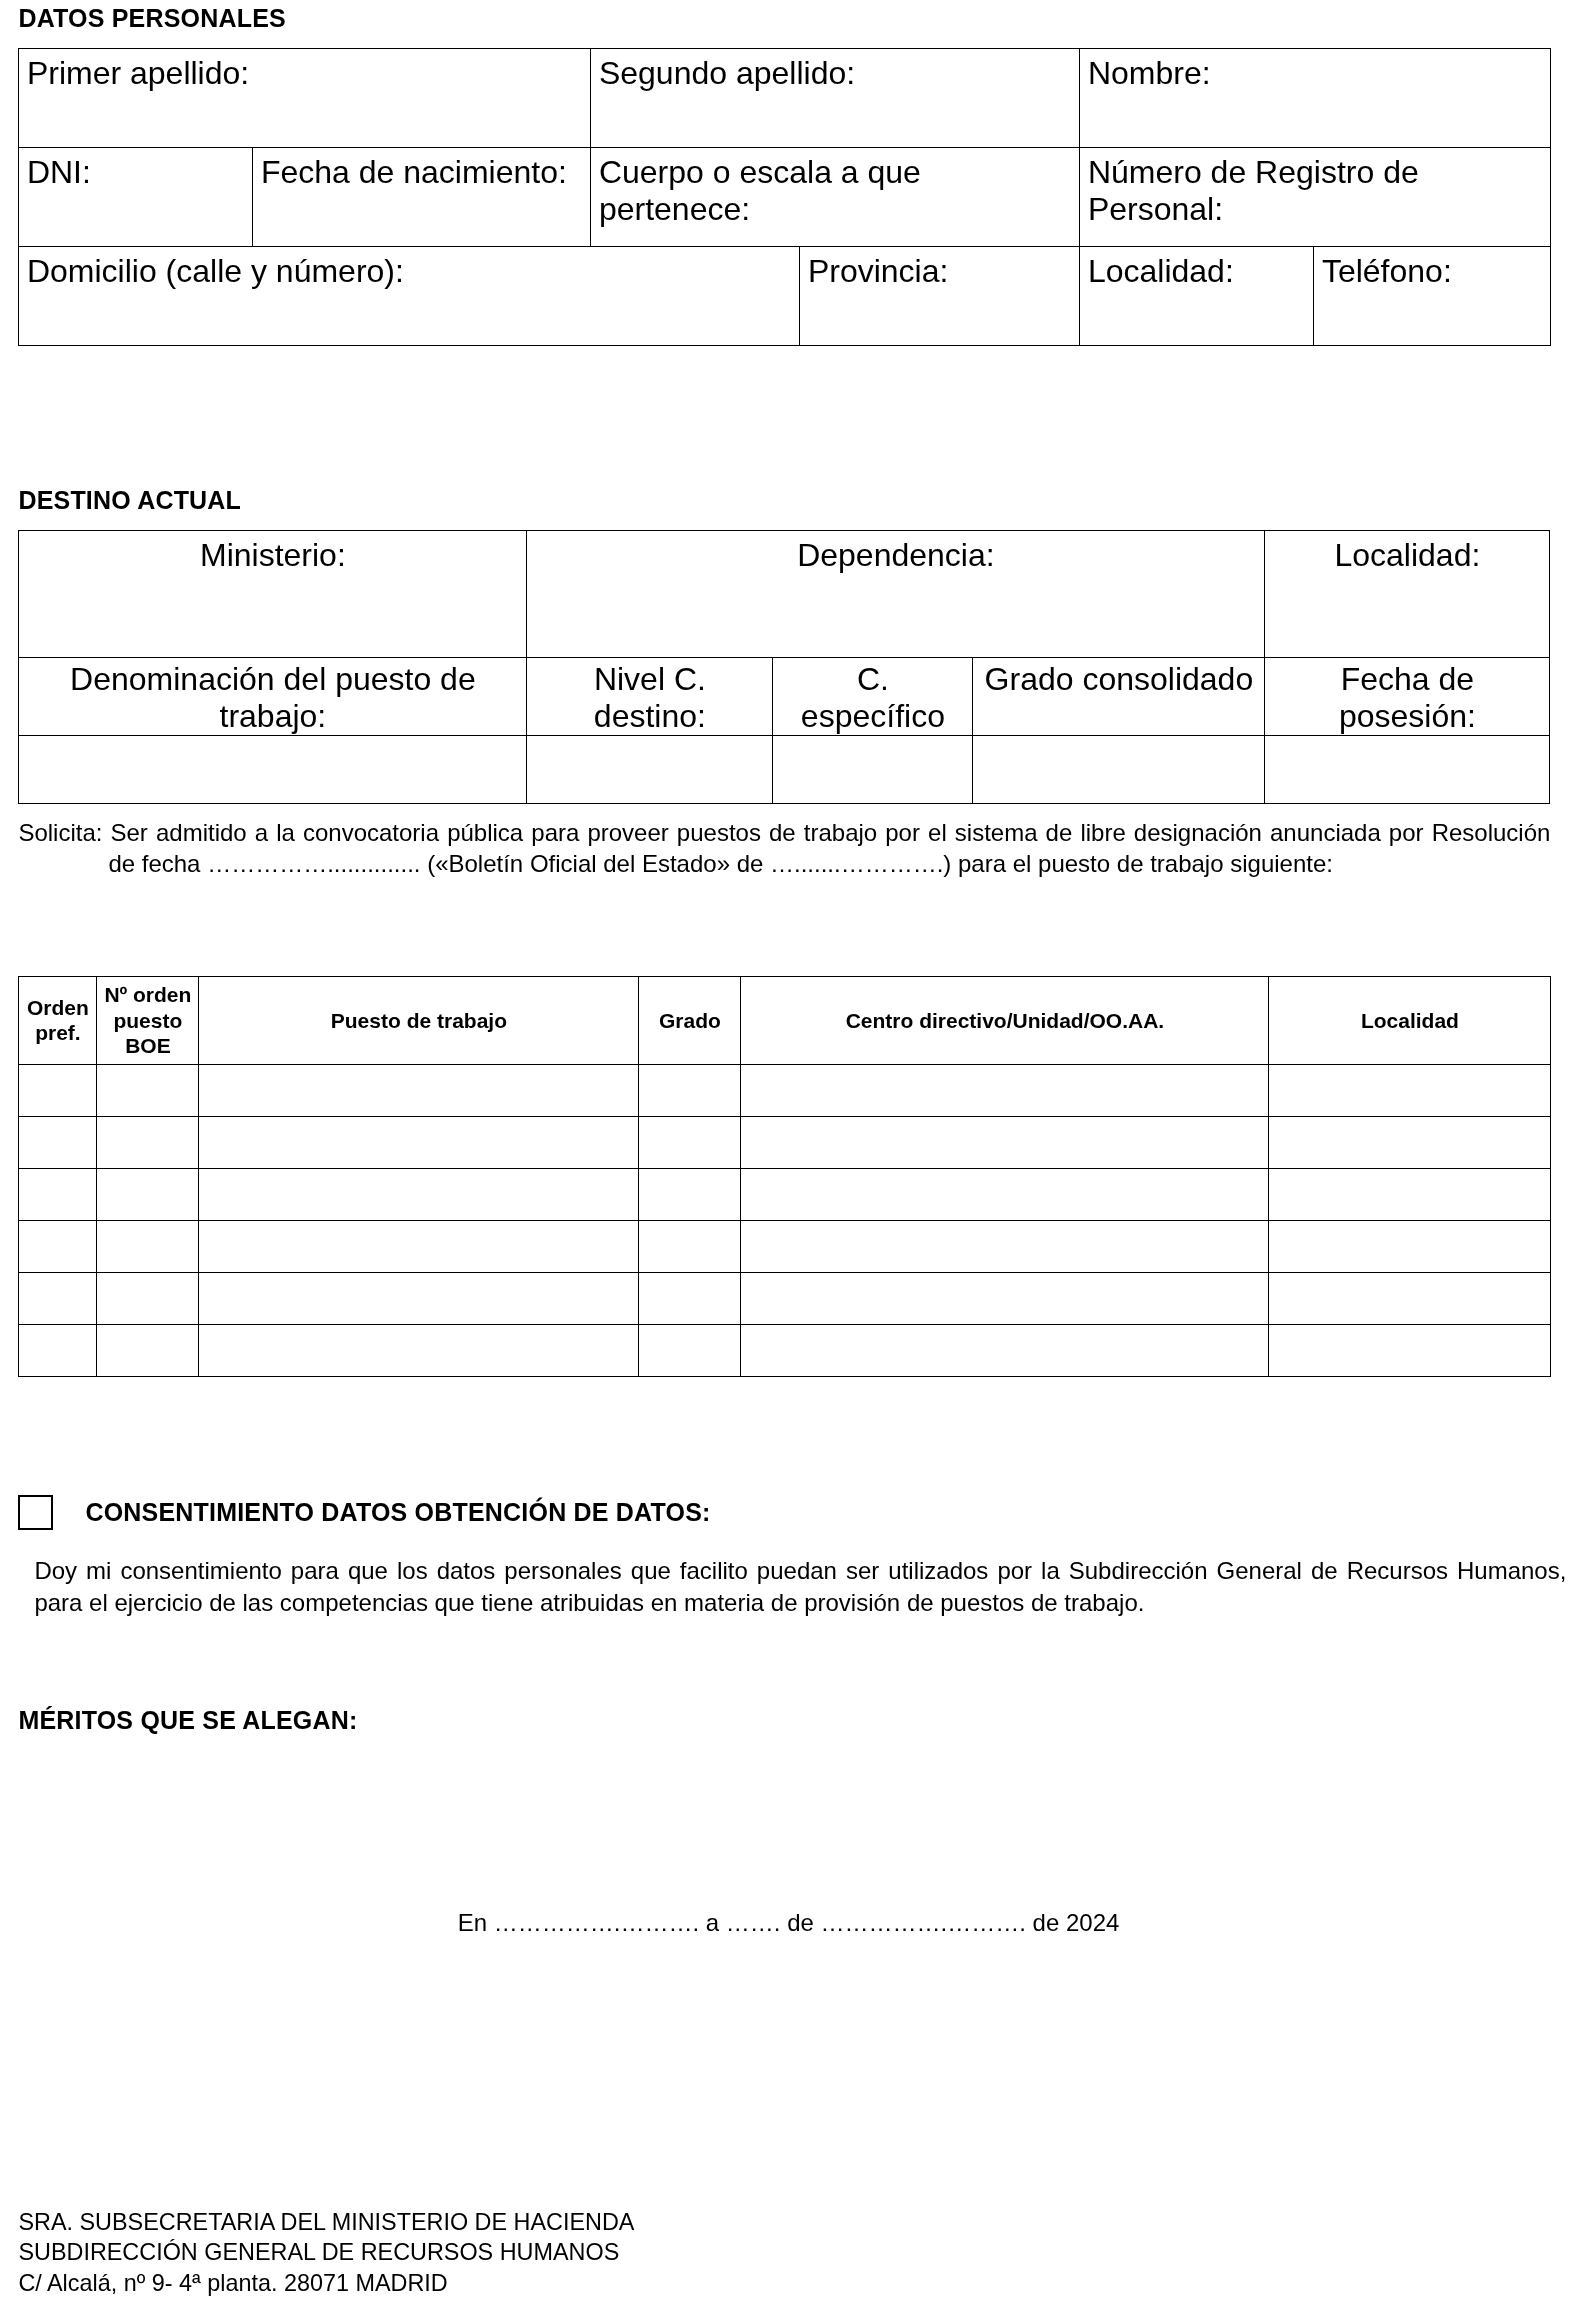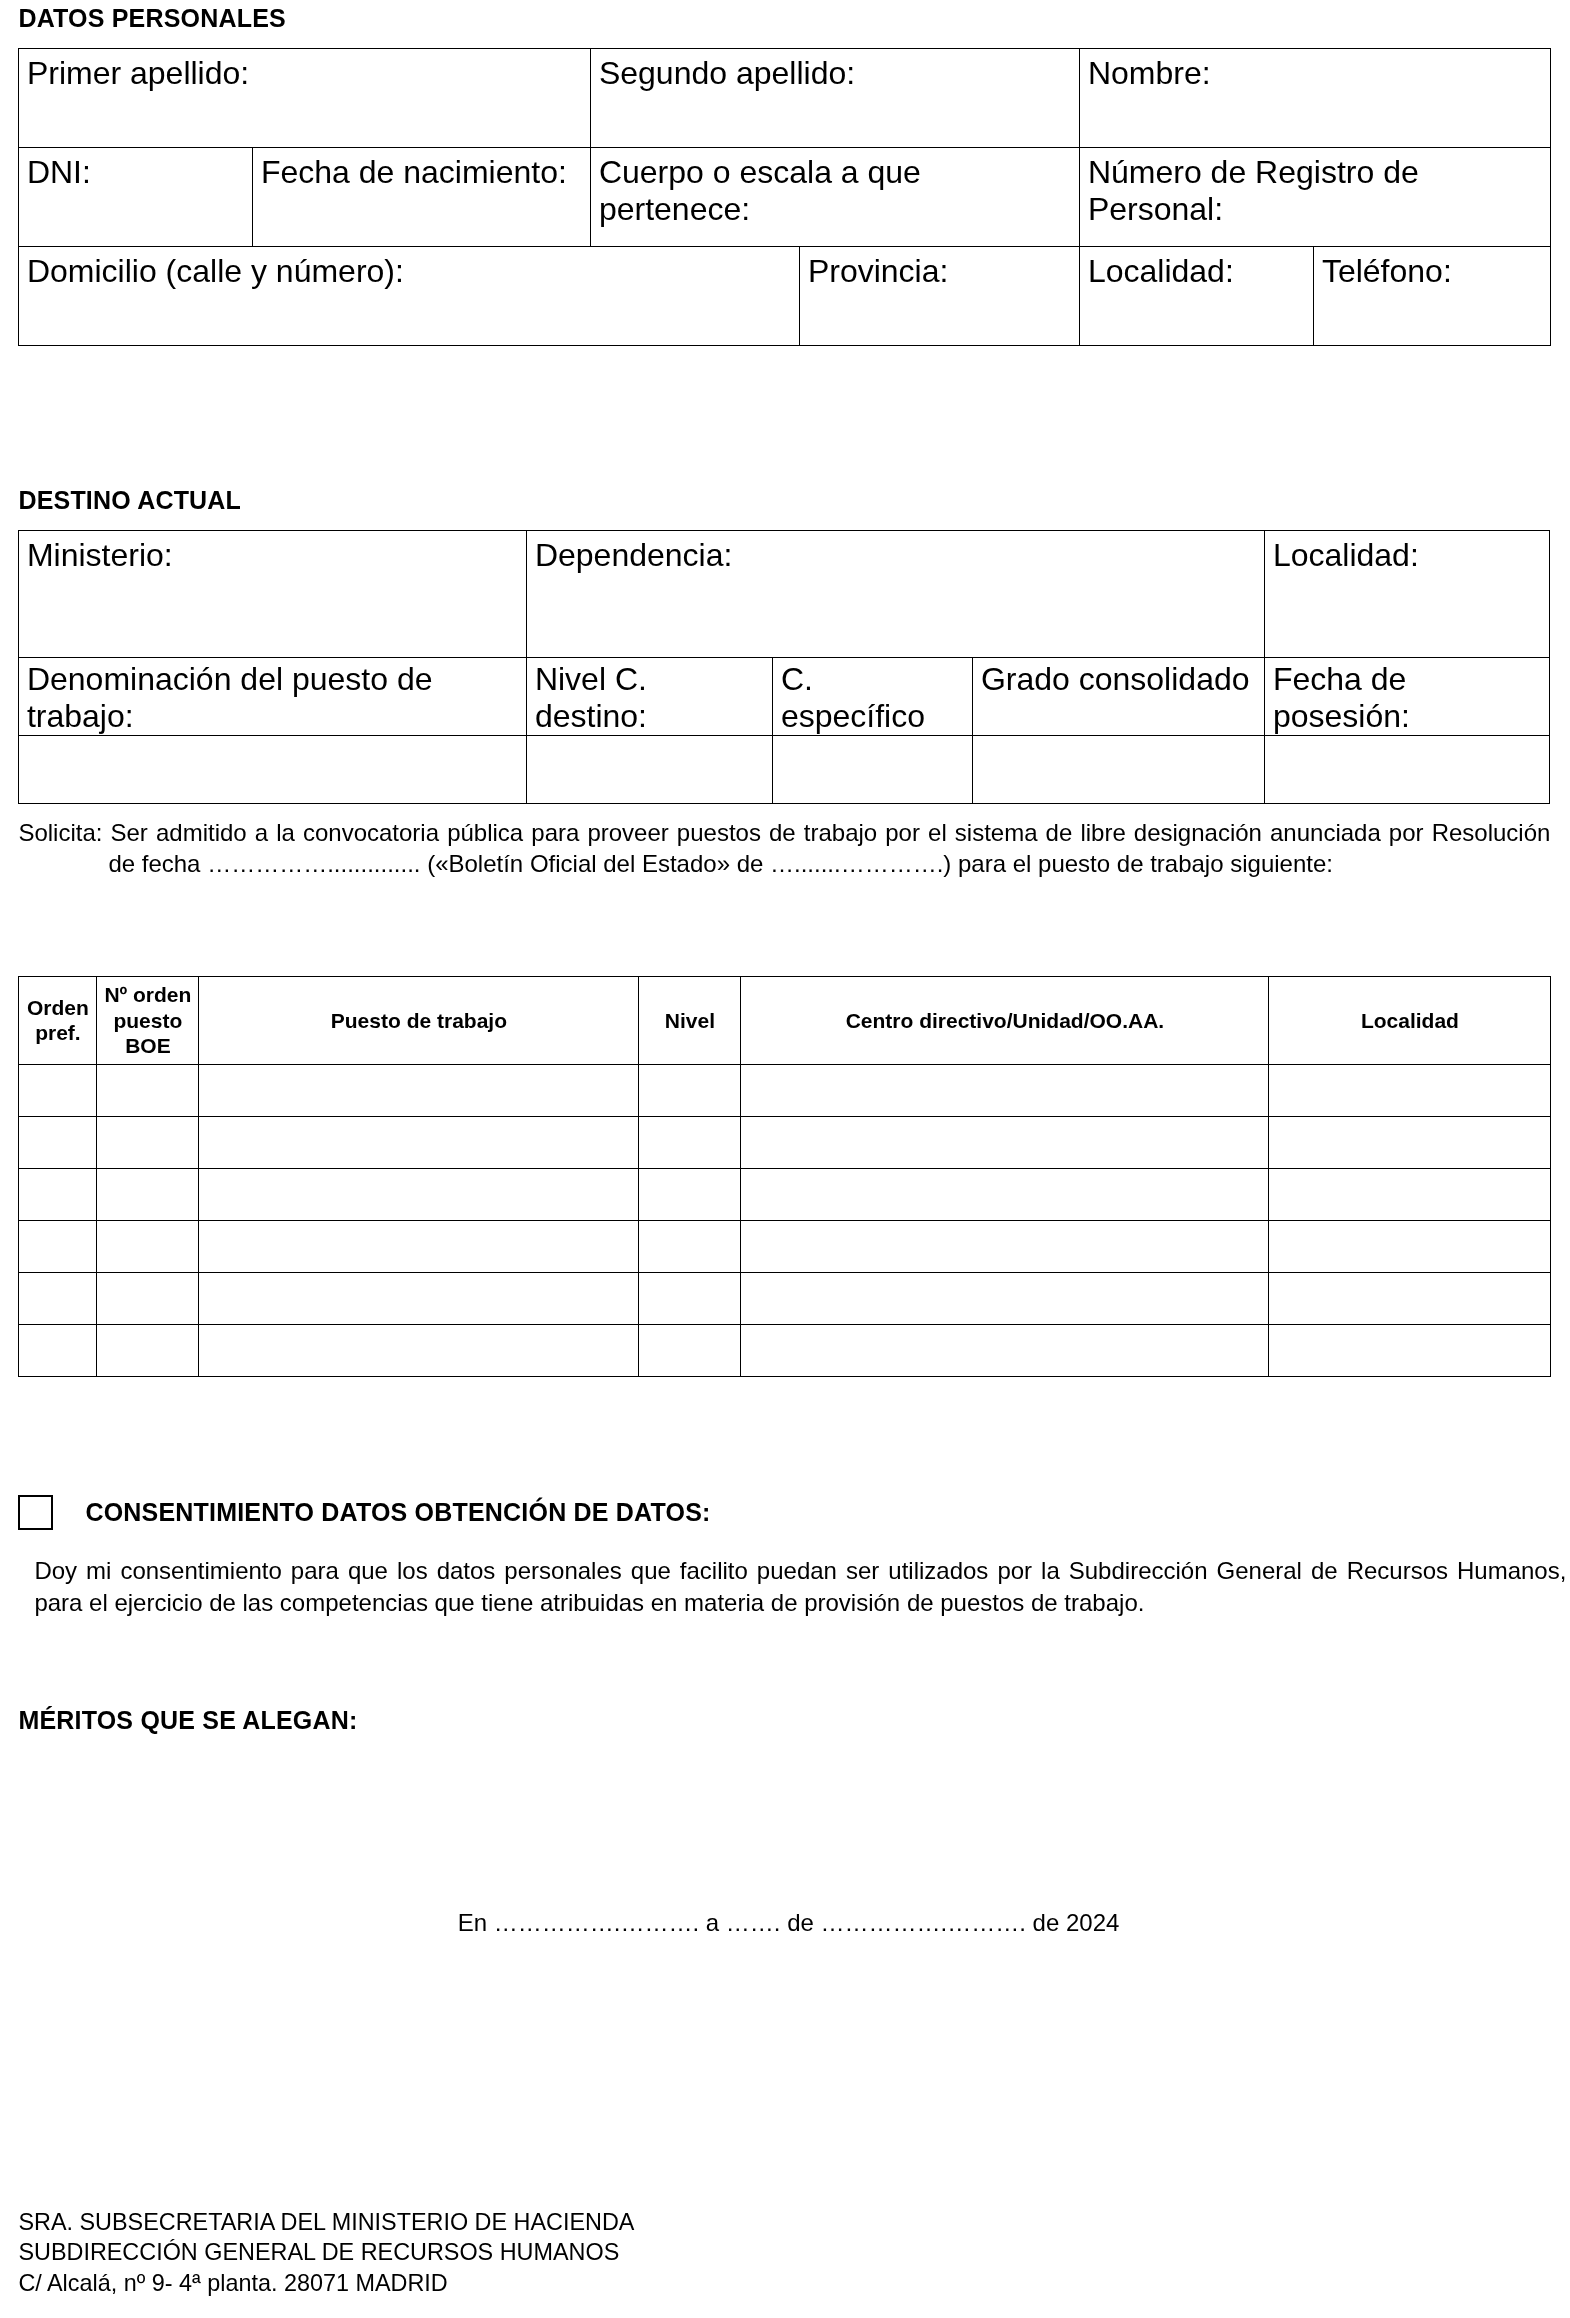--- a/index.html
+++ b/index.html
@@ -173,21 +173,21 @@
           <td class="tall">Teléfono:</td>
         </tr>
       </tbody>
     </table>
   </div>
 
   <div class="abs" style="top:487px;">
     <div class="section-heading">DESTINO ACTUAL</div>
   </div>
 
-  <div class="abs" style="top:530px;">
+  <div class="abs" style="top:530px;text-align:center;">
     <table class="form">
       <colgroup>
         <col style="width:508px">
           <col style="width:246px">
         <col style="width:200px">
           <col style="width:292px">
         <col style="width:285px">
       </colgroup>
       <tbody>
         <tr>
@@ -225,21 +225,21 @@
         <col style="width:440px">
           <col style="width:102px">
         <col style="width:528px">
           <col style="width:282px">
       </colgroup>
       <thead>
         <tr>
           <th>Orden pref.</th>
           <th>Nº orden puesto BOE</th>
           <th>Puesto de trabajo</th>
-          <th>Nivel</th>
+          <th>Grado</th>
           <th>Centro directivo/Unidad/OO.AA.</th>
           <th>Localidad</th>
         </tr>
       </thead>
       <tbody>
         <tr>
           <td></td>
           <td></td>
           <td></td>
           <td></td>

